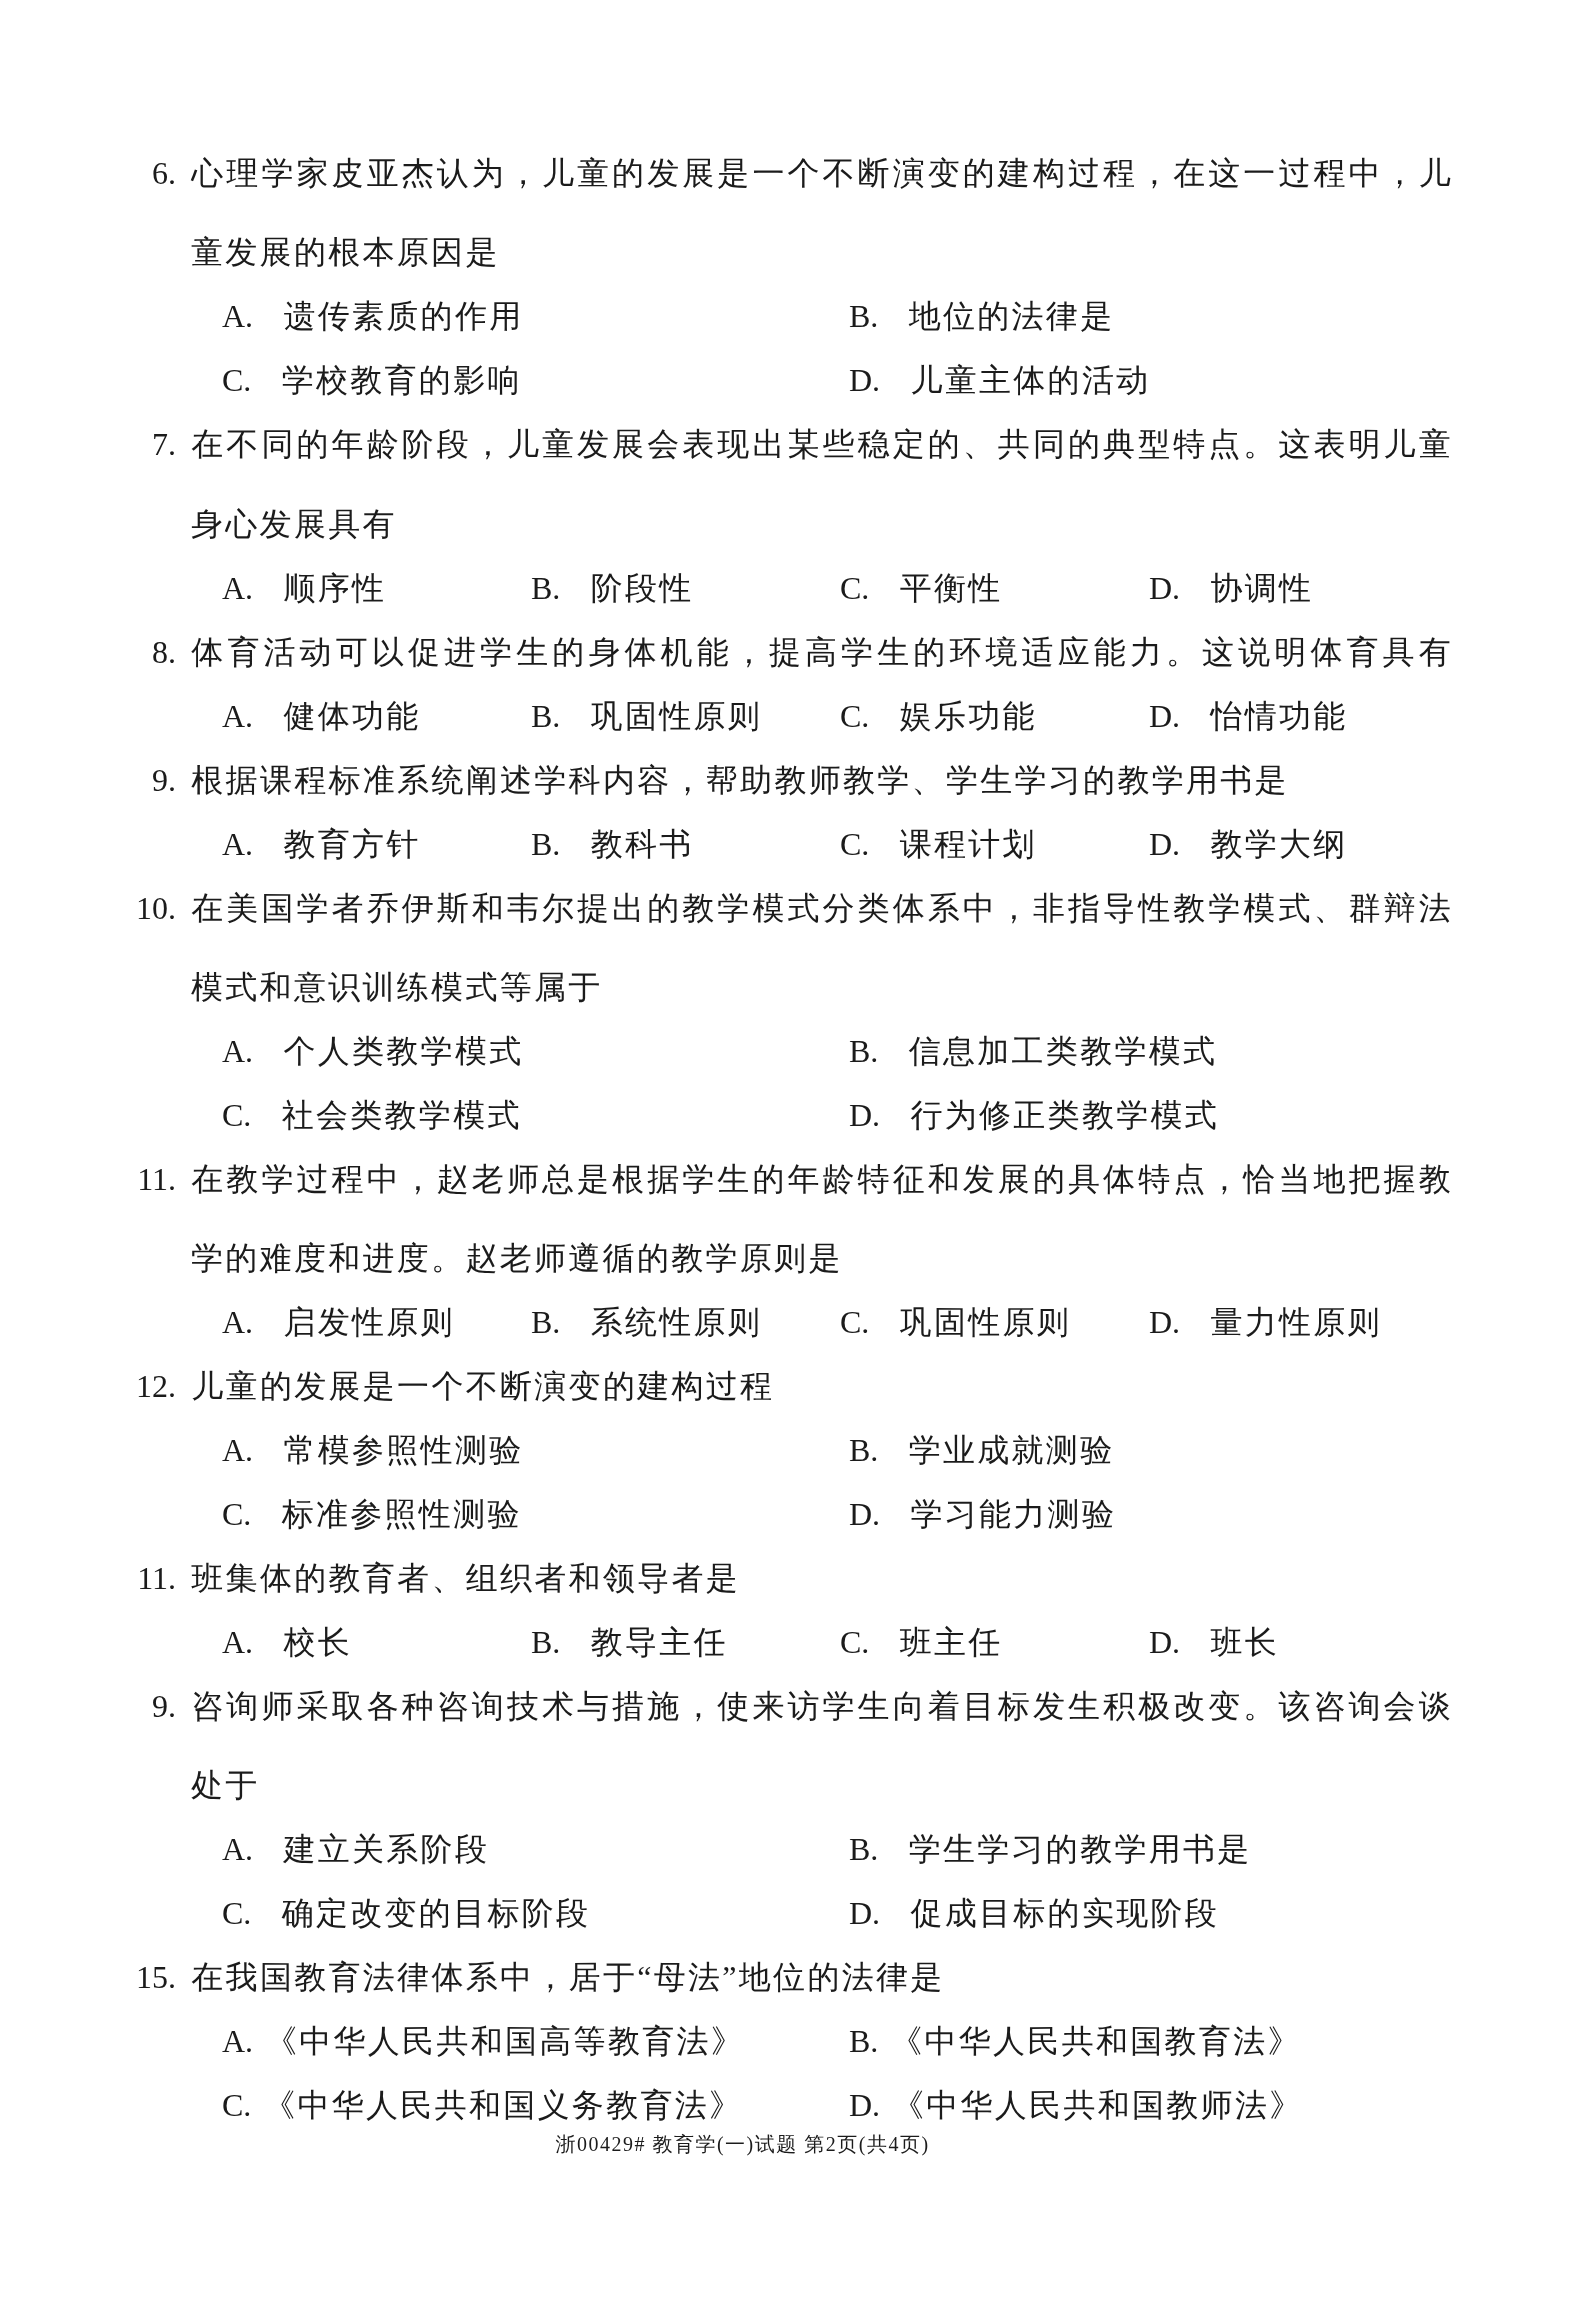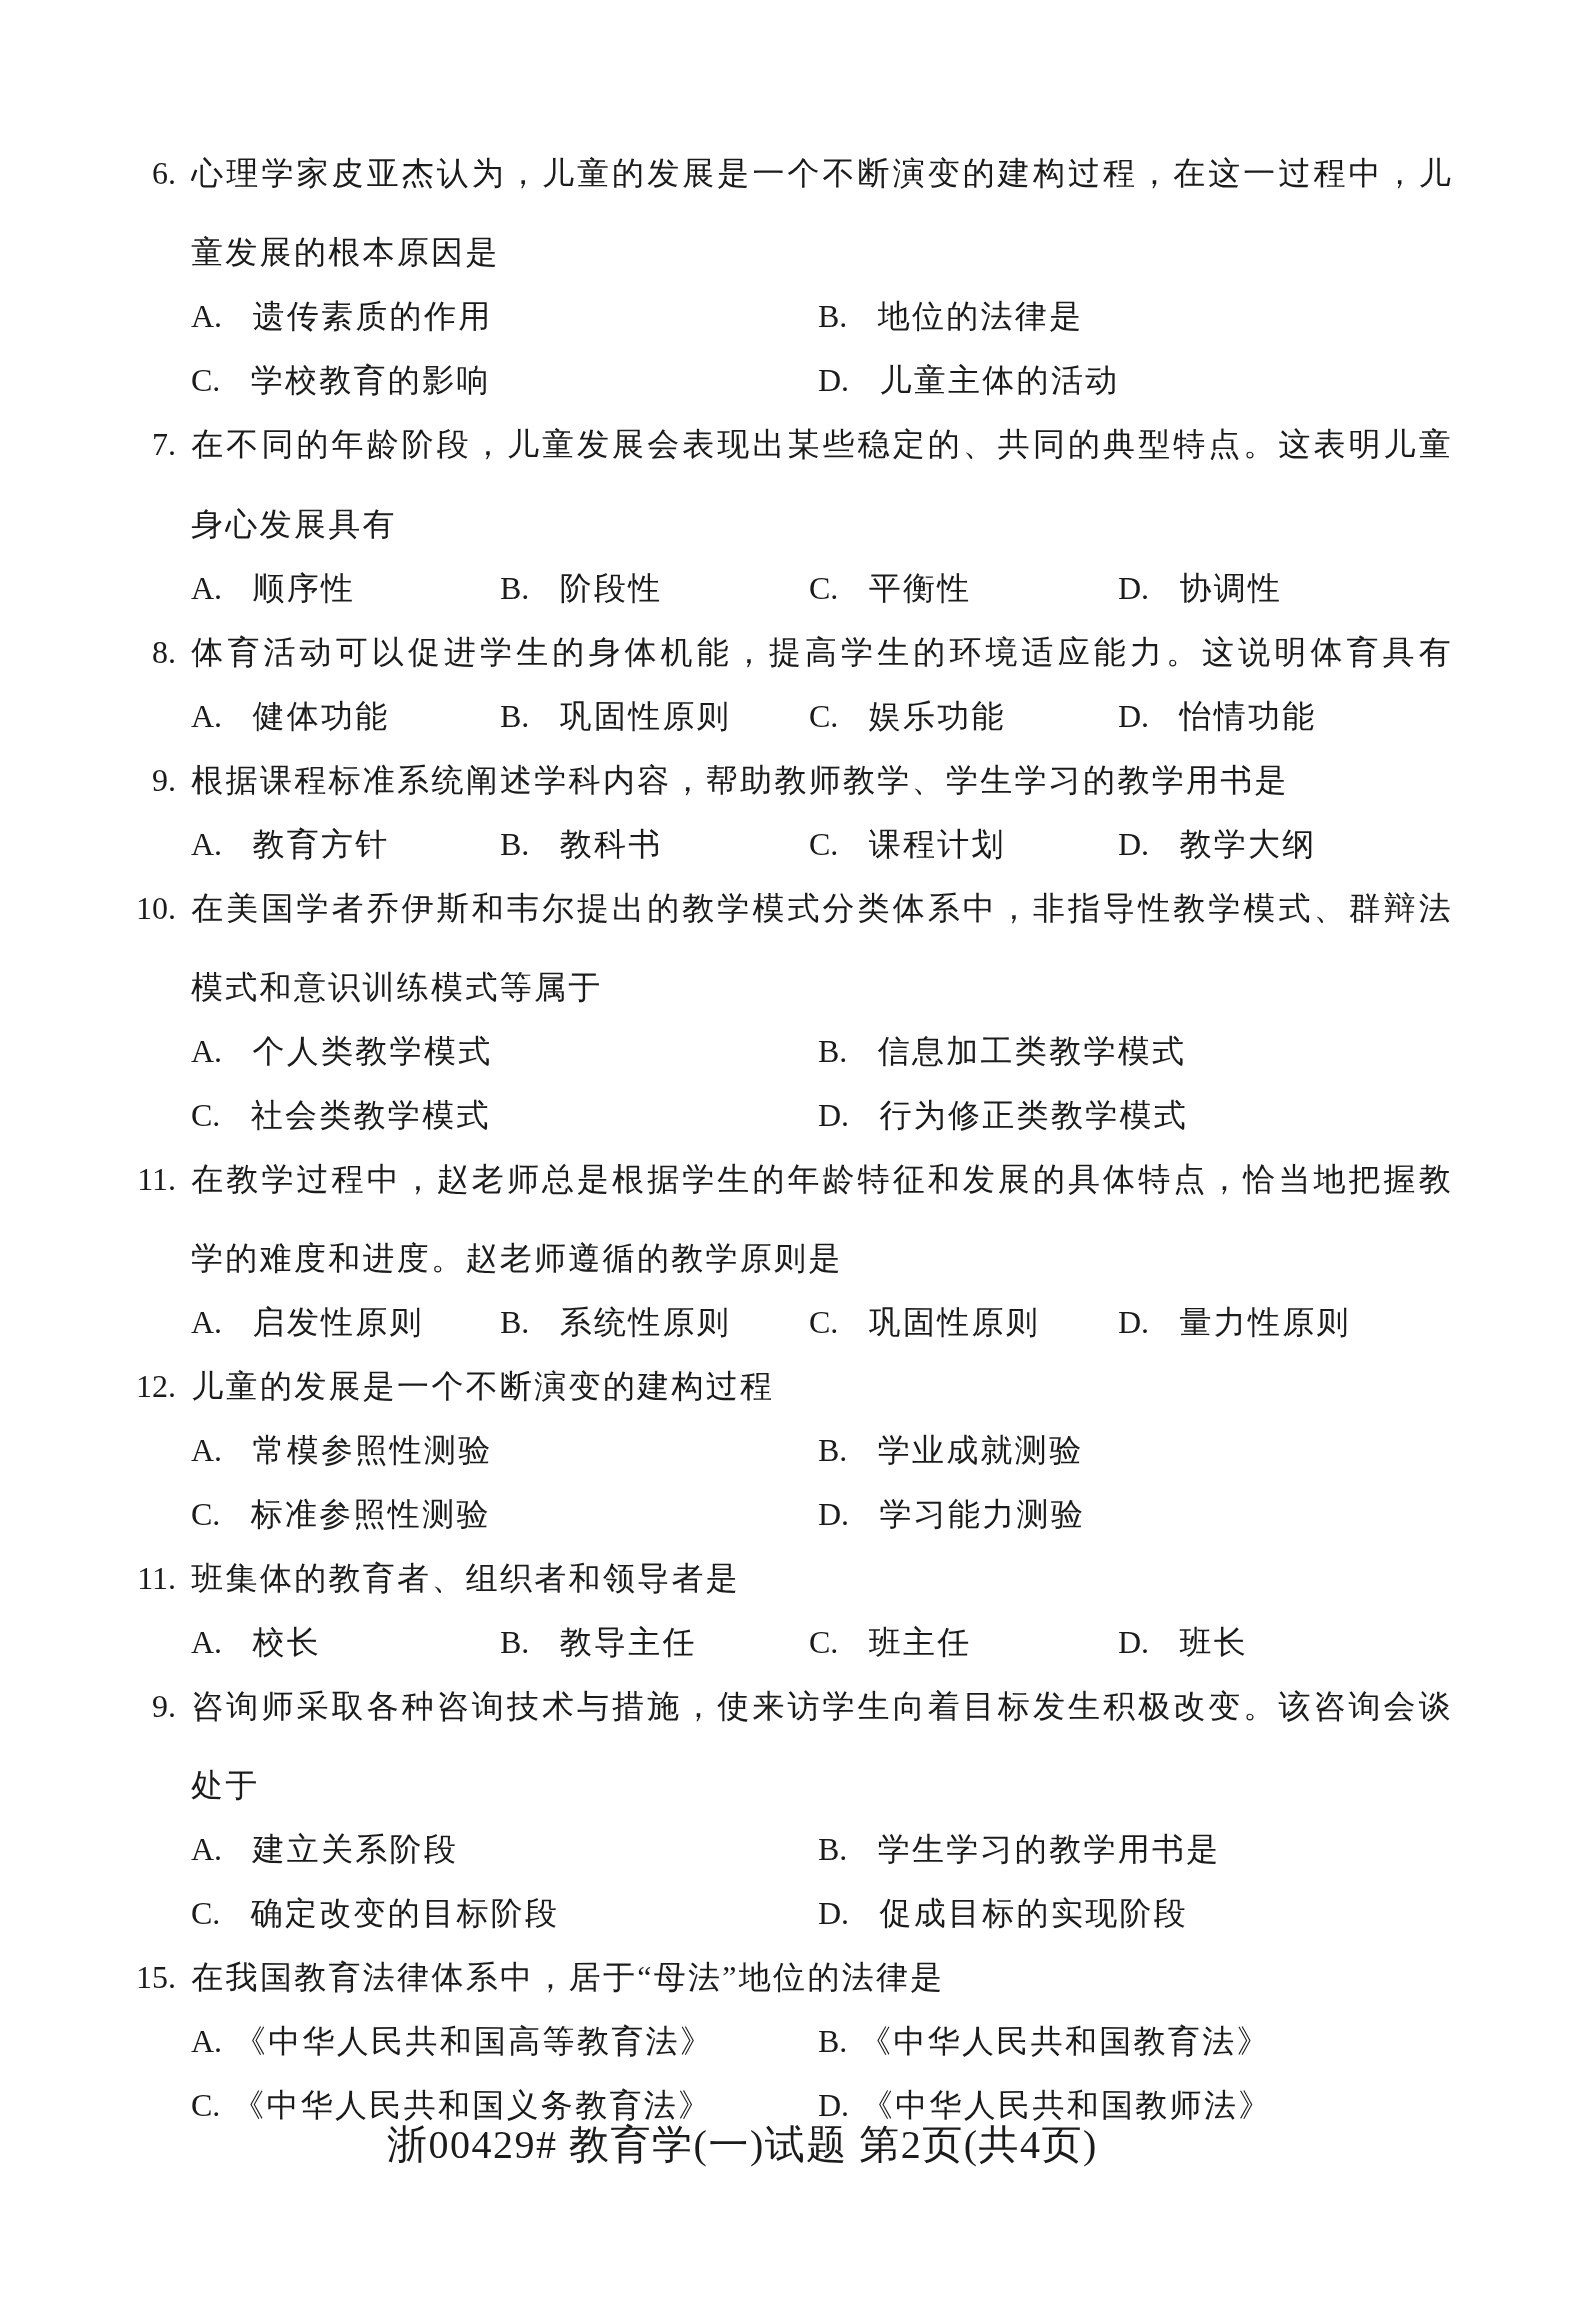--- a/index.html
+++ b/index.html
@@ -50,33 +50,34 @@
     display:grid;
   }
   .opts-4 { grid-template-columns:309px 309px 309px 1fr; }
   .opts-2 { grid-template-columns:627px 1fr; }
   .opt {
     height:64px;
     line-height:64px;
     font-size:32px;
     letter-spacing:2.3px;
     white-space:nowrap;
+    margin-left:31px;
   }
   .opt-label { margin-right:20px; letter-spacing:0; }
   .opt.tight .opt-label { margin-right:1.5px; }
   .page-footer {
     margin-top:-23px;
     height:61px;
     line-height:61px;
     text-align:center;
   }
   .page-footer .footer-text {
     display:inline-block;
     transform:translateX(-43px);
-    font-size:40px;
+    font-size:20px;
     letter-spacing:1.5px;
   }
 </style>
 </head>
 <body>
 
 <div class="page">
   <main class="content">
   <section class="question">
     <div class="line q-first fill">

